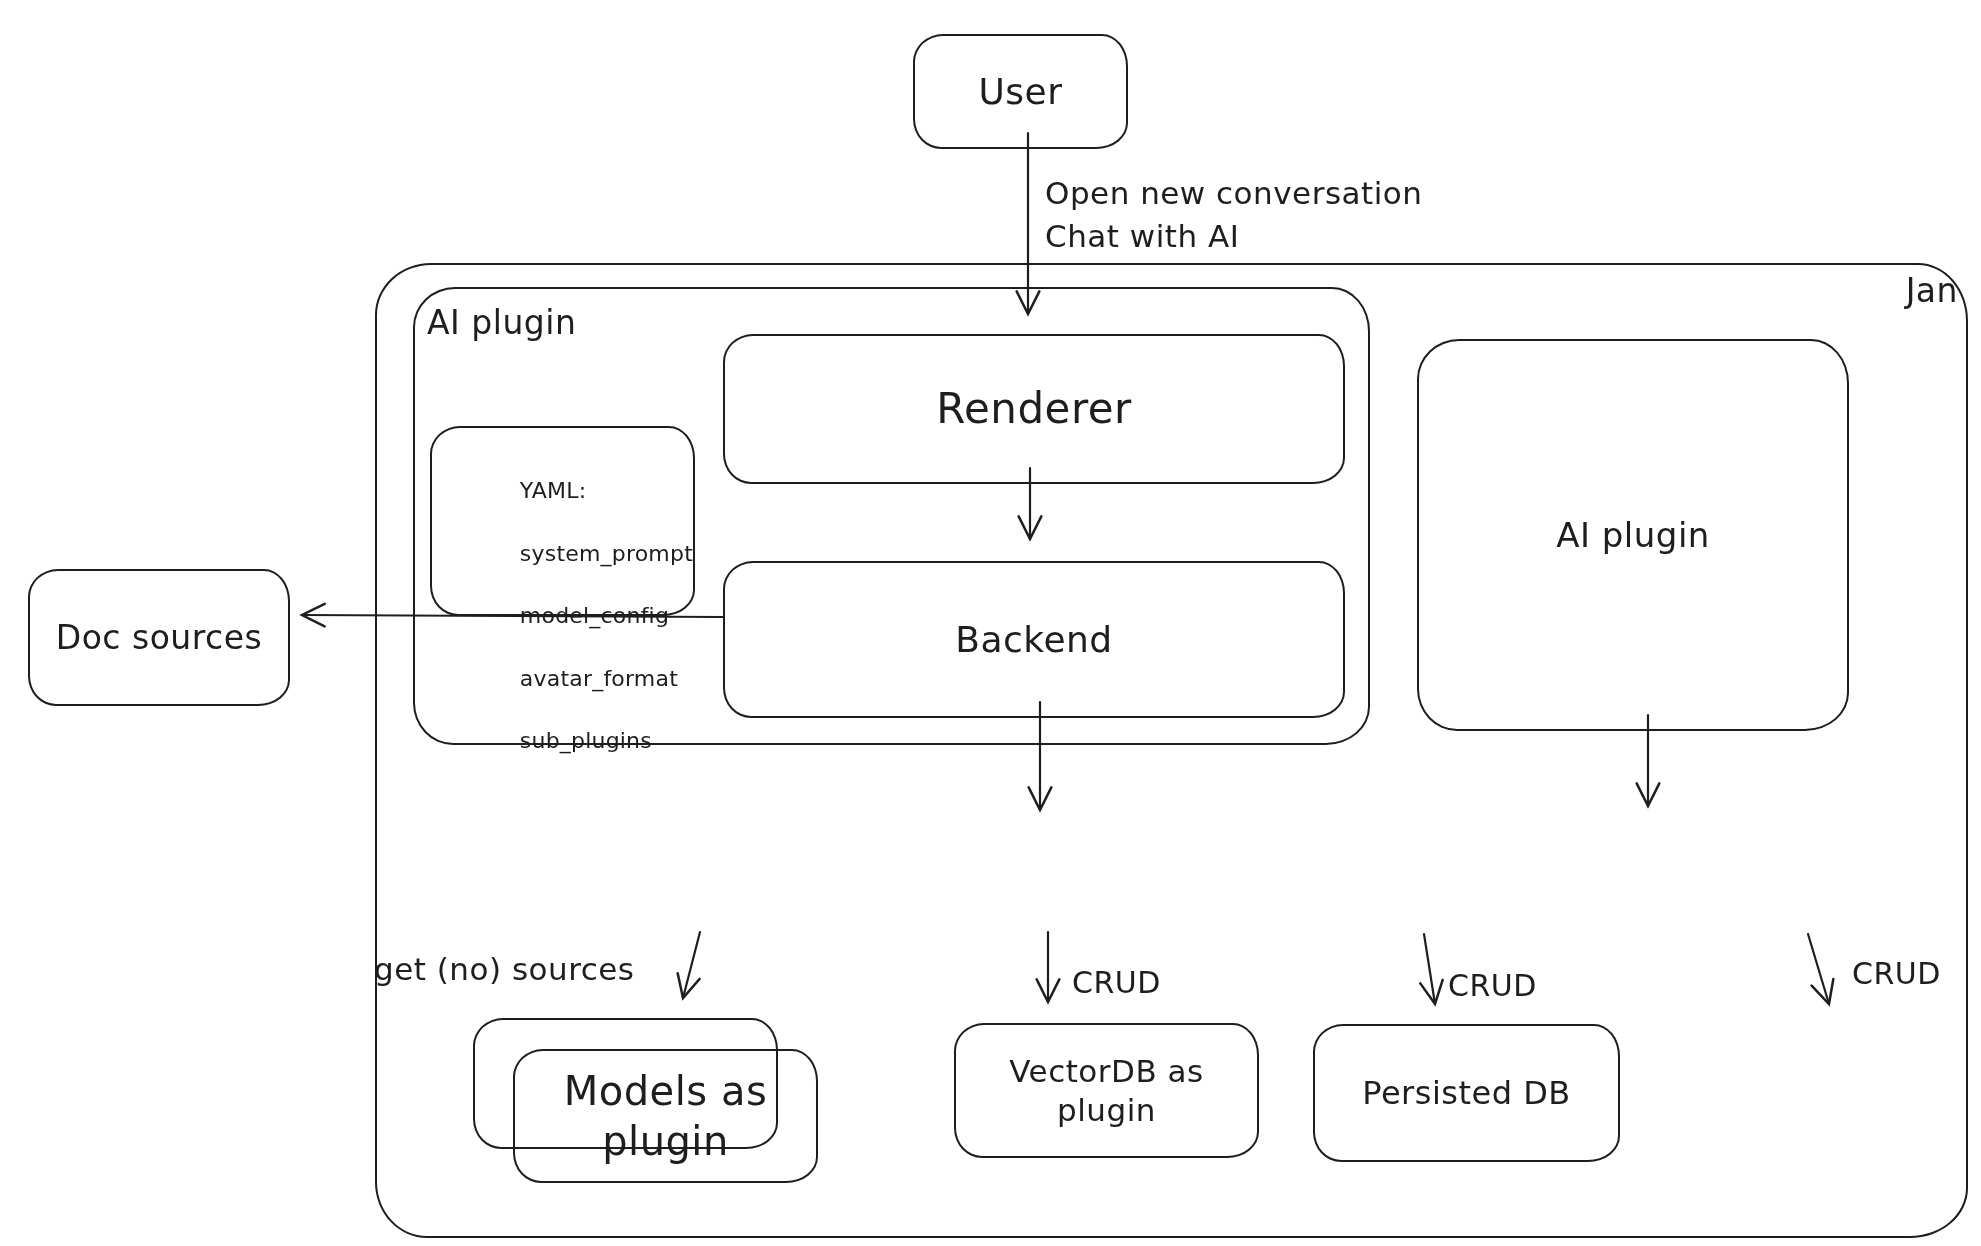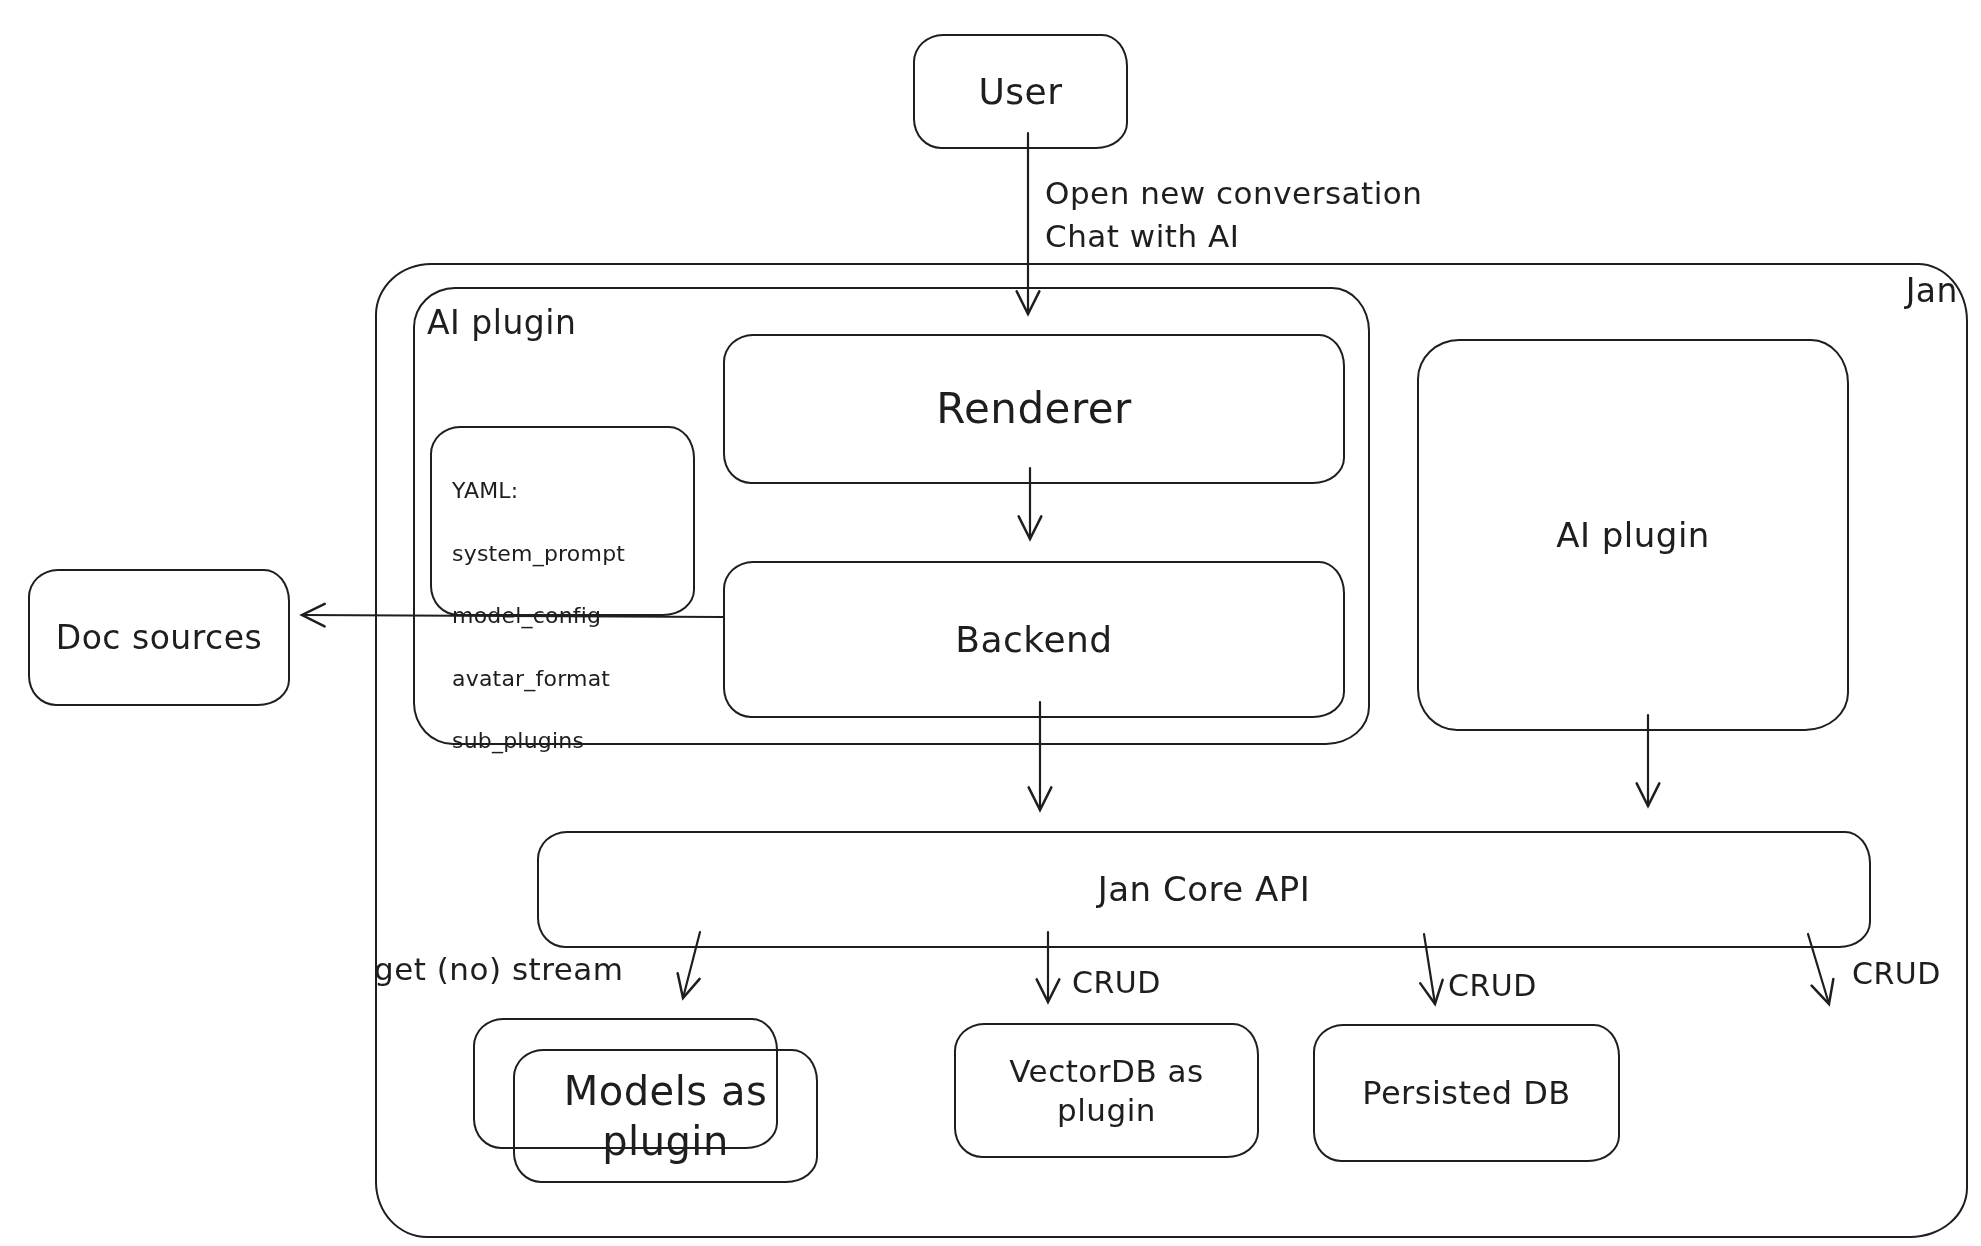--- a/index.html
+++ b/index.html
@@ -49,21 +49,21 @@
   .r-md  { border-radius: 42px 38px 44px 40px / 40px 44px 38px 42px; }
   .r-lg  { border-radius: 56px 50px 58px 52px / 52px 58px 50px 56px; }
 
   #user-box        { left: 913px;  top: 18px;   width: 215px;  height: 115px; font-size: 36px; }
   #jan-container   { left: 375px;  top: 263px;  width: 1593px; height: 975px; }
   #jan-label       { left: 1858px; top: 268px;  width: 100px;  font-size: 33px; text-align: right; }
   #ai-plugin-container { left: 413px; top: 287px; width: 957px; height: 458px; }
   #ai-plugin-left-label { left: 427px; top: 300px; font-size: 33px; }
   #renderer-box    { left: 723px;  top: 318px;  width: 622px;  height: 150px; font-size: 42px; text-align: center; }
   #yaml-note       { left: 430px;  top: 410px;  width: 265px;  height: 190px;
-                     align-items: flex-start; justify-content: flex-start;
+                     align-items: flex-start; justify-content: flex-end;
                      padding: 16px 0 0 20px; text-align: left; font-size: 22px; }
   #yaml-note .label { line-height: 1.42; letter-spacing: 0.2px; }
   #backend-box     { left: 723px;  top: 545px;  width: 622px;  height: 157px; font-size: 36px; align-items: center; }
   #doc-sources-box { left: 28px;   top: 553px;  width: 262px;  height: 137px; font-size: 33px; }
   #ai-plugin-right-box { left: 1417px; top: 323px; width: 432px; height: 392px; font-size: 34px; }
   #jan-core-api-box { left: 537px; top: 815px;  width: 1334px; height: 117px; font-size: 34px; }
   #models-back-box  { left: 473px; top: 1002px; width: 305px;  height: 131px; }
   #models-front-box { left: 513px; top: 1033px; width: 305px;  height: 134px; font-size: 40px; }
   #vectordb-box    { left: 954px;  top: 1007px; width: 305px;  height: 135px; font-size: 31px; }
   #persisted-db-box{ left: 1313px; top: 1008px; width: 307px;  height: 138px; font-size: 32px; }
@@ -136,40 +136,37 @@
   </div>
 
   <div class="node r-sm" id="doc-sources-box">
     <span class="label">Doc sources</span>
   </div>
 
   <div class="node r-md" id="ai-plugin-right-box">
     <span class="label">AI plugin</span>
   </div>
 
-  <div class="node r-sm" id="jan-core-api-box">
-    <span class="label">Jan Core API</span>
-  </div>
 
   <div class="node r-sm" id="models-back-box"></div>
   <div class="node r-sm" id="models-front-box">
     <span class="label">Models as
 plugin</span>
   </div>
 
   <div class="node r-sm" id="vectordb-box">
     <span class="label">VectorDB as
 plugin</span>
   </div>
 
   <div class="node r-sm" id="persisted-db-box">
     <span class="label">Persisted DB</span>
   </div>
 
 
   <div class="floating-label" id="user-edge-label">Open new conversation
 Chat with AI</div>
-  <div class="floating-label" id="get-stream-label">get (no) stream</div>
+  <div class="floating-label" id="get-stream-label">get (no) sources</div>
   <div class="floating-label" id="crud-vectordb-label">CRUD</div>
   <div class="floating-label" id="crud-persisted-db-label">CRUD</div>
   <div class="floating-label" id="crud-persisted-fs-label">CRUD</div>
 
 </div>
 
 </body></html>

